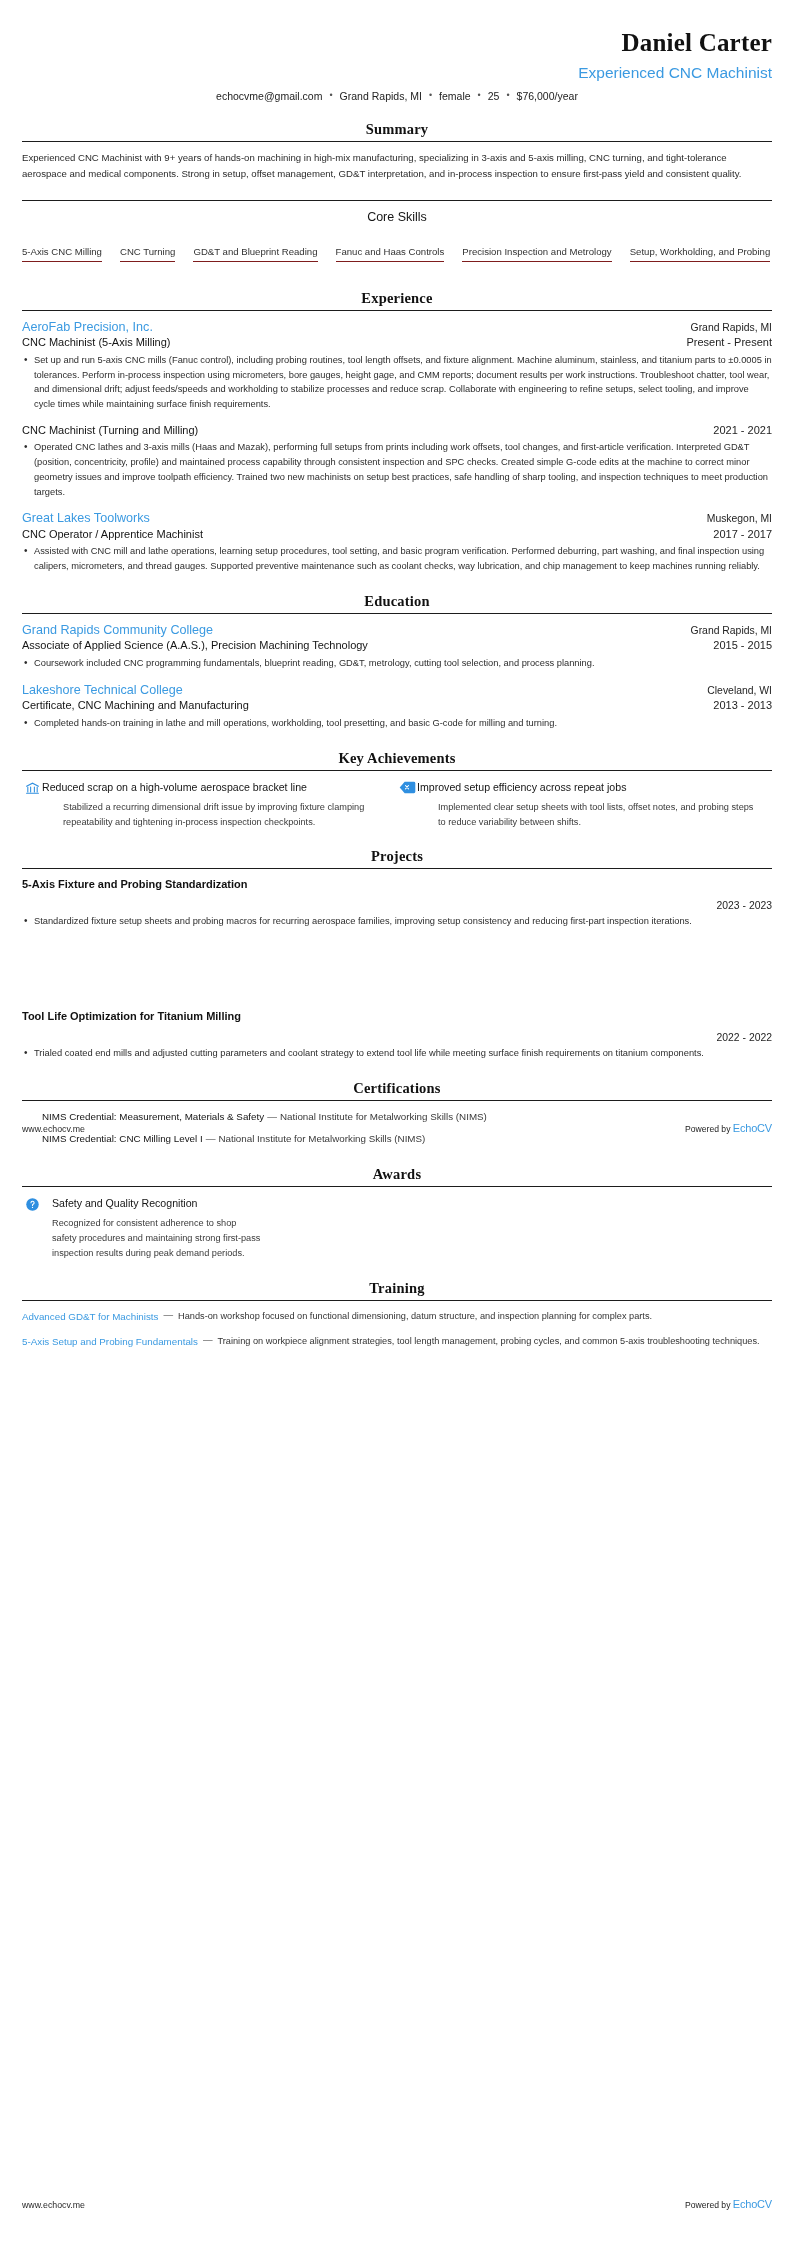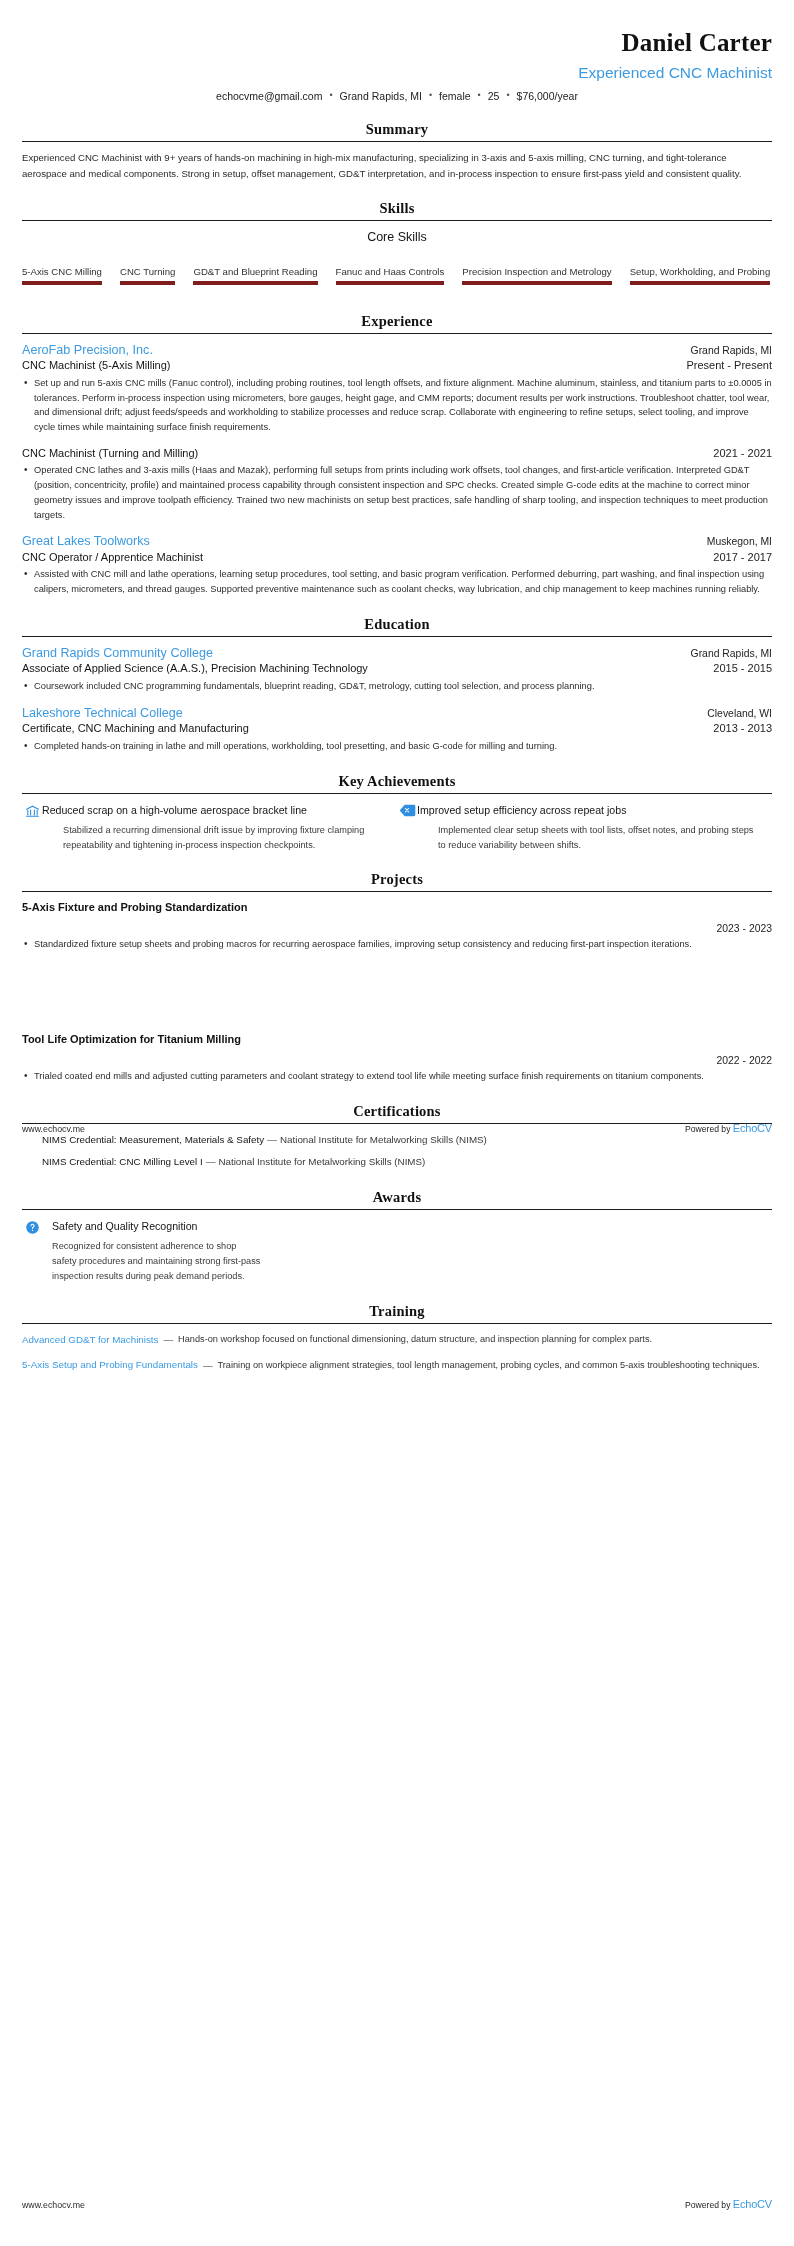--- a/index.html
+++ b/index.html
@@ -89,21 +89,21 @@
   }
   .skill-list {
     display: flex;
     flex-wrap: wrap;
     gap: 0 18px;
   }
   .skill-chip {
     font-size: 9.6px;
     color: #333;
     padding: 2px 0 4px 0;
-    border-bottom: 4px solid #7f1d1d;
+    border-bottom: 1px solid #7f1d1d;
     margin-bottom: 9px;
     white-space: nowrap;
   }
 
   
   .entry { margin-bottom: 11px; }
   .entry-row {
     display: flex;
     justify-content: space-between;
     align-items: baseline;
@@ -227,21 +227,21 @@
     font-size: 9.2px;
     color: #3a3a3a;
     line-height: 1.62;
     max-width: 210px;
   }
 
   
   .train-row {
     display: flex;
     gap: 0;
-    align-items: center;
+    align-items: flex-start;
     margin-bottom: 10px;
   }
   .train-name {
     color: #3b9ae1;
     font-size: 9.8px;
     line-height: 1.6;
     white-space: nowrap;
   }
   .train-dash {
     color: #555;
@@ -298,21 +298,20 @@
       </div>
     </div>
 
     <div class="section">
       <div class="sec-title">Summary</div>
       <div class="sec-rule"></div>
       <div class="summary-text">Experienced CNC Machinist with 9+ years of hands-on machining in high-mix manufacturing, specializing in 3-axis and 5-axis milling, CNC turning, and tight-tolerance aerospace and medical components. Strong in setup, offset management, GD&amp;T interpretation, and in-process inspection to ensure first-pass yield and consistent quality.</div>
     </div>
 
     <div class="section">
-      <div class="sec-title">Skills</div>
       <div class="sec-rule"></div>
       <div class="skills-group-title">Core Skills</div>
       <div class="skill-list">
         <span class="skill-chip">5-Axis CNC Milling</span>
         <span class="skill-chip">CNC Turning</span>
         <span class="skill-chip">GD&amp;T and Blueprint Reading</span>
         <span class="skill-chip">Fanuc and Haas Controls</span>
         <span class="skill-chip">Precision Inspection and Metrology</span>
         <span class="skill-chip">Setup, Workholding, and Probing</span>
       </div>

